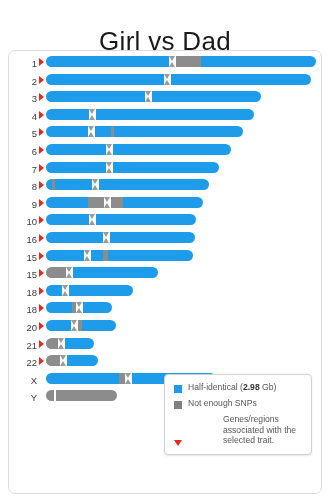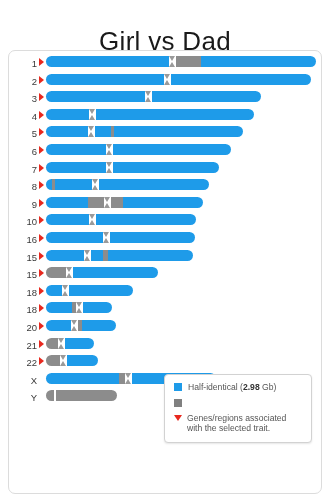--- a/index.html
+++ b/index.html
@@ -113,27 +113,27 @@
     box-shadow: 0 1px 2px rgba(0,0,0,0.10);
   }
   #legend-title {
     font-size: 10px;
     font-weight: bold;
     color: #222222;
     margin-bottom: 6px;
   }
   .legend-row {
     display: flex;
-    align-items: flex-start;
+    align-items: flex-end;
     margin-bottom: 5.5px;
     font-size: 8.6px;
     color: #555555;
     line-height: 10.5px;
   }
-  .legend-row:last-child { margin-bottom: 0; }
+  .legend-row:last-child { margin-bottom: 0; gap: 36px; }
   .legend-swatch {
     width: 8px;
     height: 8px;
     margin-right: 6px;
     margin-top: 1px;
     flex: 0 0 auto;
   }
   .sw-half { background: #1e9be9; }
   .sw-complete { background: #16276b; }
   .sw-none { background: #ffffff; border: 1px solid #b4b4b4; box-sizing: border-box; }
@@ -348,20 +348,21 @@
     </div>
 
   <div id="legend">
     <div id="legend-rows">
         <div class="legend-row">
           <div class="legend-swatch sw-half"></div>
           <div class="legend-label">Half-identical (<b>2.98</b> Gb)</div>
         </div>
         <div class="legend-row">
           <div class="legend-swatch sw-lowsnp"></div>
+          <div class="legend-label">Not enough SNPs</div>
         </div>
         <div class="legend-row">
           <div class="sw-trait"></div>
           <div class="legend-label">Genes/regions associated with the selected trait.</div>
         </div>
       </div>
   </div>
 </div>
 
 </body></html>

